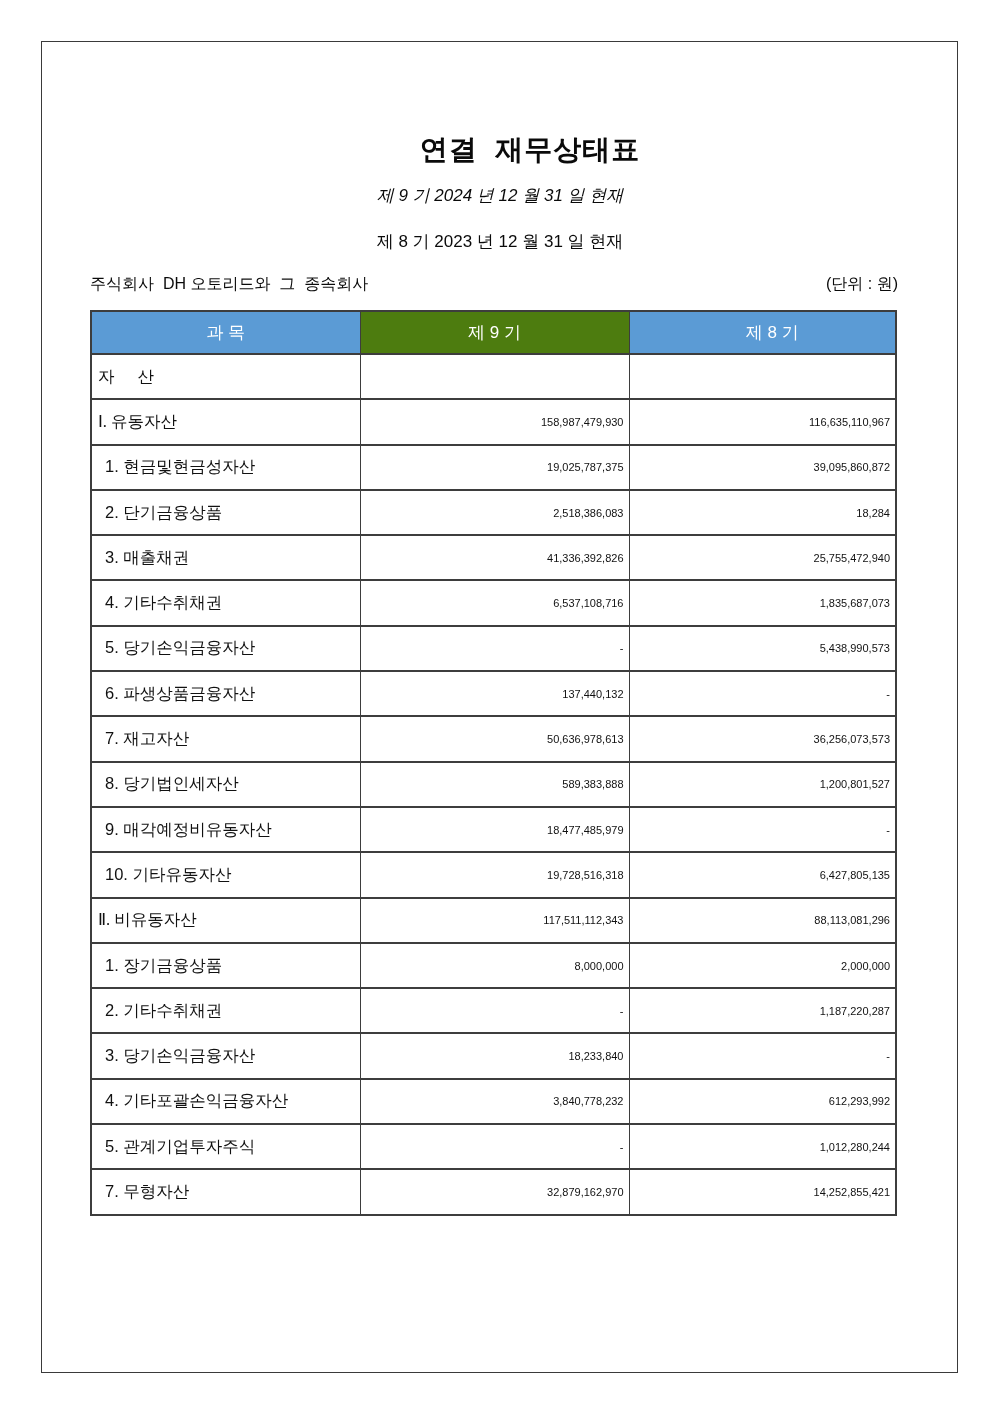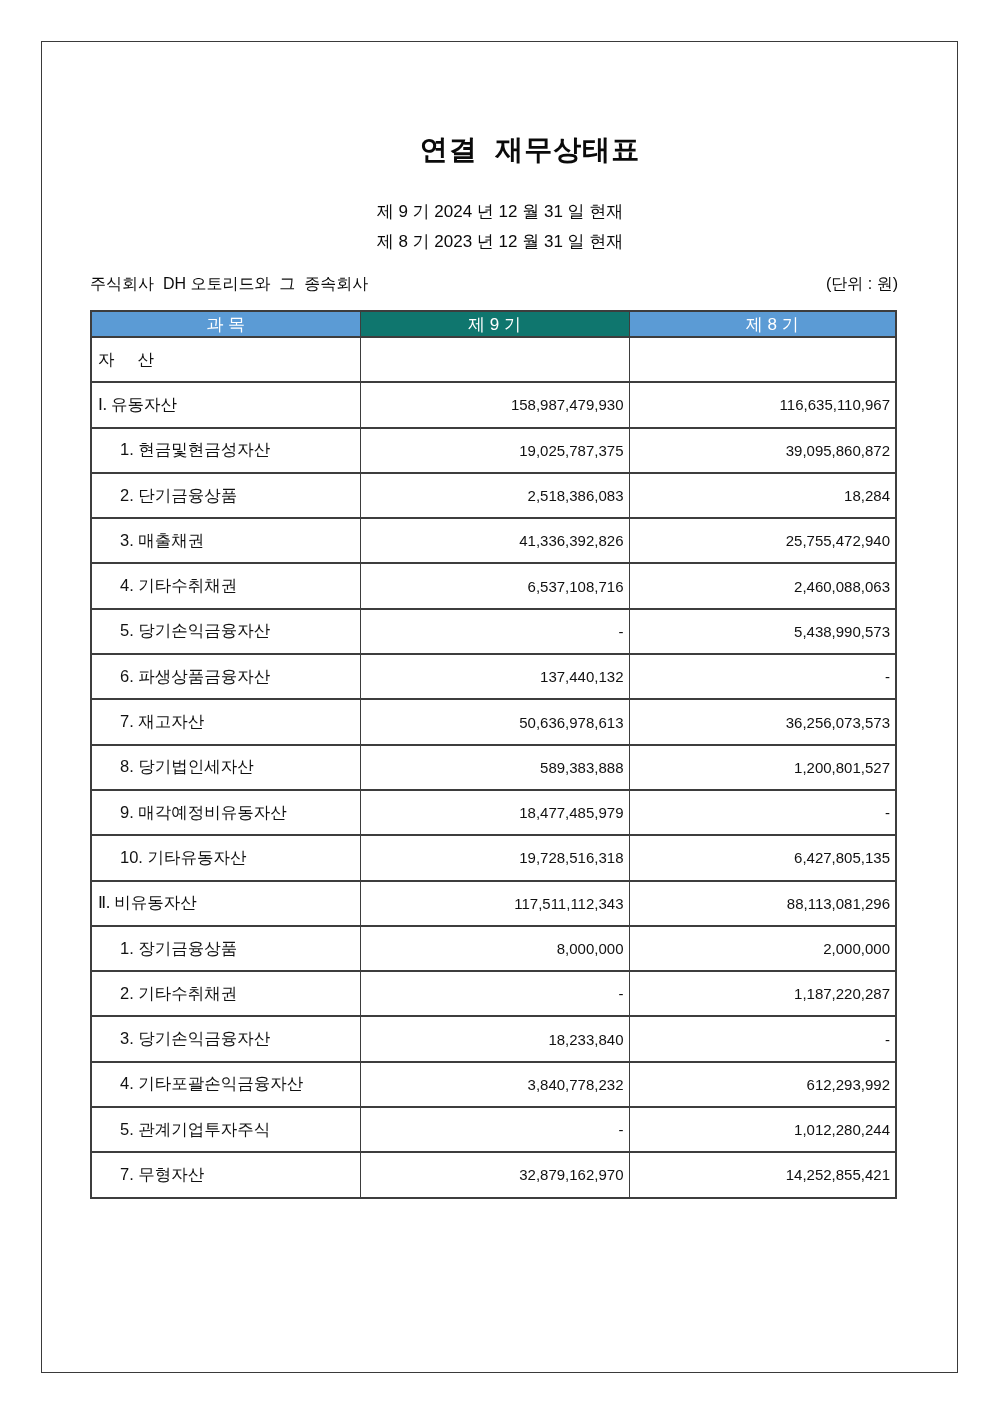--- a/index.html
+++ b/index.html
@@ -30,21 +30,21 @@
     color: #0a0a0a;
   }
   .doc-sub {
     position: absolute;
     left: 0; width: 1000px;
     text-align: center;
     font-size: 17px;
     white-space: pre;
     color: #0a0a0a;
   }
-  .doc-sub.s1 { top: 200px; }
+  .doc-sub.s1 { top: 184px; font-style: italic; }
   .doc-sub.s2 { top: 230px; }
   .meta-row {
     position: absolute;
     left: 90px; top: 274px;
     width: 808px;
     display: flex;
     justify-content: space-between;
     align-items: baseline;
     font-size: 16px;
     white-space: pre;
@@ -60,33 +60,33 @@
   }
   table.fin th, table.fin td {
     border-left: 1.5px solid #3d3d3d;
     border-right: 1.5px solid #3d3d3d;
     border-top: 2px solid #3d3d3d;
     border-bottom: 2px solid #3d3d3d;
     vertical-align: middle;
     white-space: pre;
     overflow: hidden;
   }
-  table.fin thead tr { height: 26px; border-radius: 10px; }
+  table.fin thead tr { height: 43px; border-radius: 10px; }
   table.fin tbody tr { height: 45.3px; }
   table.fin th {
     color: #ffffff;
     font-size: 17px;
     font-weight: normal;
     text-align: center;
   }
   td.label { text-align: left; font-size: 16.5px; }
-  td.num   { text-align: right; padding-right: 5px; font-size: 15px; }
+  td.num   { text-align: right; padding-right: 5px; font-size: 11px; }
   td.label.t-section { padding-left: 6px; }
   td.label.t-roman   { padding-left: 6px; font-family: Liberation Serif, serif; }
-  td.label.t-item    { padding-left: 28px; margin-top: 30px; }
+  td.label.t-item    { padding-left: 13px; margin-top: 30px; }
 </style>
 </head>
 <body>
 
 <div class="page-border"></div>
 
 <div class="doc-title">연결  재무상태표</div>
 <div class="doc-sub s1">제 9 기 2024 년 12 월 31 일 현재</div>
 <div class="doc-sub s2">제 8 기 2023 년 12 월 31 일 현재</div>
 
@@ -97,21 +97,21 @@
 
 <table class="fin">
   <colgroup>
     <col style="width:269px">
     <col style="width:269px">
     <col style="width:267px">
   </colgroup>
   <thead>
     <tr>
       <th style="background: rgb(91, 155, 213); color: rgb(255, 255, 255);">과 목</th>
-      <th style="background: #0f766e; color: rgb(255, 255, 255);">제 9 기</th>
+      <th style="background: #4d7c0f; color: rgb(255, 255, 255);">제 9 기</th>
       <th style="background: rgb(91, 155, 213); color: rgb(255, 255, 255); padding-left: 20px;">제 8 기</th>
     </tr>
   </thead>
   <tbody>
       <tr>
         <td class="label t-section">자     산</td>
         <td class="num"></td>
         <td class="num"></td>
       </tr>
       <tr>
@@ -130,21 +130,21 @@
         <td class="num">18,284</td>
       </tr>
       <tr>
         <td class="label t-item">3. 매출채권</td>
         <td class="num">41,336,392,826</td>
         <td class="num">25,755,472,940</td>
       </tr>
       <tr>
         <td class="label t-item">4. 기타수취채권</td>
         <td class="num">6,537,108,716</td>
-        <td class="num">2,460,088,063</td>
+        <td class="num">1,835,687,073</td>
       </tr>
       <tr>
         <td class="label t-item">5. 당기손익금융자산</td>
         <td class="num">-</td>
         <td class="num">5,438,990,573</td>
       </tr>
       <tr>
         <td class="label t-item">6. 파생상품금융자산</td>
         <td class="num">137,440,132</td>
         <td class="num">-</td>

